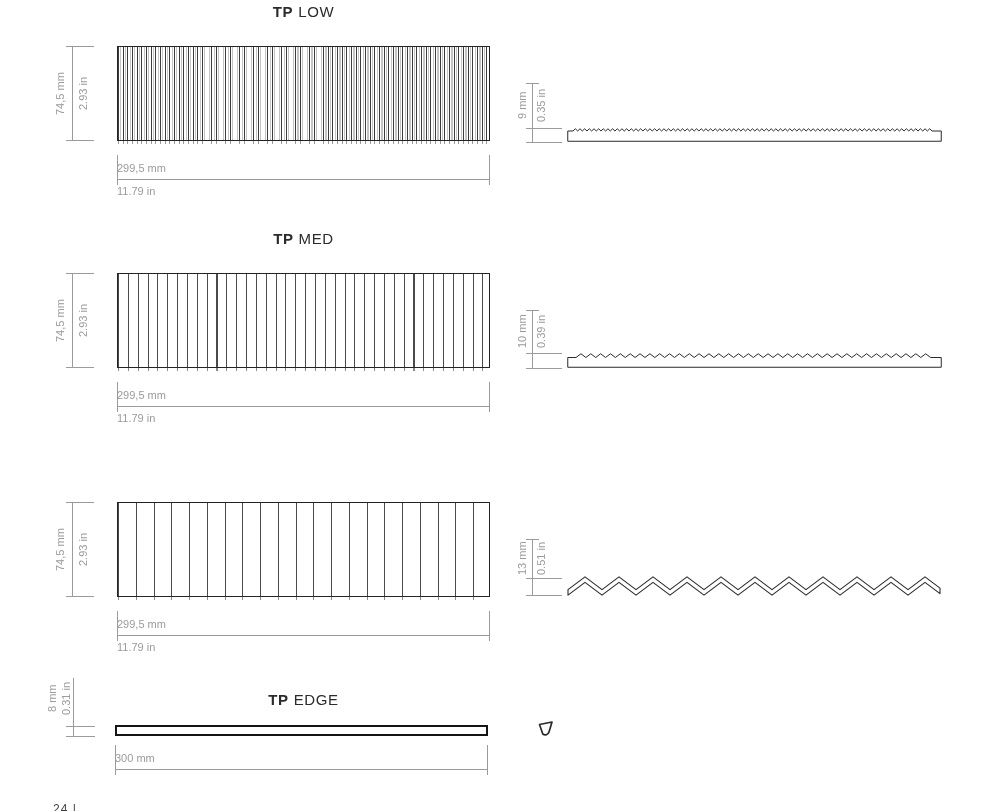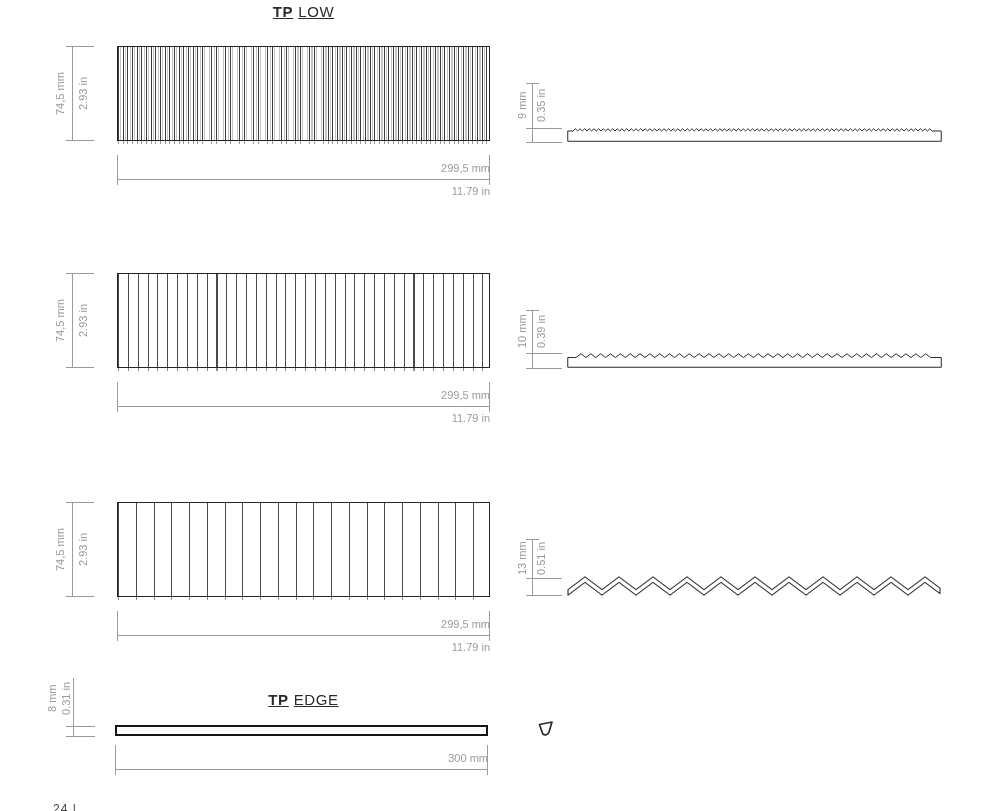--- a/index.html
+++ b/index.html
@@ -1,22 +1,22 @@
 <!DOCTYPE html>
 <html><head>
 <meta charset="utf-8">
 <style>
   html,body{margin:0;padding:0;background:#ffffff;}
   .page{position:relative;width:1000px;height:811px;background:#fff;overflow:hidden;
         font-family:"Liberation Sans",sans-serif;}
-  .title{position:absolute;font-size:15px;letter-spacing:.6px;color:#2b2b2b;text-align:center;line-height:16px;text-decoration:underline;}
+  .title{position:absolute;font-size:15px;letter-spacing:.6px;color:#2b2b2b;text-align:center;line-height:16px;}
   .title .tb{font-weight:bold;}
   .title .tr{margin-left:5px;font-weight:400;}
   .dimtext{position:absolute;font-size:11px;color:#9b9b9b;line-height:13px;}
-  .hctr{text-align:right;}
+  .hctr{text-align:left;}
   .vtext{writing-mode:vertical-rl;transform:rotate(180deg);display:flex;align-items:center;justify-content:center;}
   .hline{position:absolute;height:1px;background:#9b9b9b;}
   .vline{position:absolute;width:1px;background:#9b9b9b;}
   .rect-front{position:absolute;box-sizing:border-box;border:1px solid #242424;background-color:#fff;}
   .pat-low{background-image:repeating-linear-gradient(90deg,#3c3c3c 0px,#3c3c3c 0.9px,#ffffff 0.9px,#ffffff 2.3px,#c4c4c4 2.3px,#c4c4c4 3.5px,#ffffff 3.5px,#ffffff 4.663px);}
   .pat-med{background-image:repeating-linear-gradient(90deg,#4a4a4a 0px,#4a4a4a 1px,#ffffff 1px,#ffffff 9.85px);}
   .pat-up{background-image:repeating-linear-gradient(90deg,#4a4a4a 0px,#4a4a4a 1px,#ffffff 1px,#ffffff 17.76px);}
   .fringe{position:absolute;}
   .fr-low{background-image:repeating-linear-gradient(90deg,#9a9a9a 0px,#9a9a9a 0.9px,transparent 0.9px,transparent 4.663px);}
   .fr-med{background-image:repeating-linear-gradient(90deg,#8a8a8a 0px,#8a8a8a 1px,transparent 1px,transparent 9.85px);}
@@ -52,20 +52,21 @@
   <div class="hline" style="left:526px;top:83px;width:13px"></div>
   <div class="hline" style="left:526px;top:128px;width:36px"></div>
   <div class="hline" style="left:526px;top:142px;width:36px"></div>
   <div class="dimtext vtext" style="left:516px;top:84px;width:13px;height:43px">9 mm</div>
   <div class="dimtext vtext" style="left:535px;top:84px;width:13px;height:43px">0.35 in</div>
 
   <svg class="profile" style="left:567px;top:128px" width="376" height="15">
       <path id="p-low" class="ppath" d="M0.75,13.25 L0.75,3 L6,3 L8.33,0.75 L10.66,3 L12.99,0.75 L15.33,3 L17.66,0.75 L19.99,3 L22.32,0.75 L24.65,3 L26.98,0.75 L29.32,3 L31.65,0.75 L33.98,3 L36.31,0.75 L38.64,3 L40.97,0.75 L43.30,3 L45.64,0.75 L47.97,3 L50.30,0.75 L52.63,3 L54.96,0.75 L57.29,3 L59.62,0.75 L61.96,3 L64.29,0.75 L66.62,3 L68.95,0.75 L71.28,3 L73.61,0.75 L75.94,3 L78.28,0.75 L80.61,3 L82.94,0.75 L85.27,3 L87.60,0.75 L89.93,3 L92.27,0.75 L94.60,3 L96.93,0.75 L99.26,3 L101.59,0.75 L103.92,3 L106.25,0.75 L108.59,3 L110.92,0.75 L113.25,3 L115.58,0.75 L117.91,3 L120.24,0.75 L122.57,3 L124.91,0.75 L127.24,3 L129.57,0.75 L131.90,3 L134.23,0.75 L136.56,3 L138.90,0.75 L141.23,3 L143.56,0.75 L145.89,3 L148.22,0.75 L150.55,3 L152.88,0.75 L155.22,3 L157.55,0.75 L159.88,3 L162.21,0.75 L164.54,3 L166.87,0.75 L169.21,3 L171.54,0.75 L173.87,3 L176.20,0.75 L178.53,3 L180.86,0.75 L183.19,3 L185.53,0.75 L187.86,3 L190.19,0.75 L192.52,3 L194.85,0.75 L197.18,3 L199.51,0.75 L201.85,3 L204.18,0.75 L206.51,3 L208.84,0.75 L211.17,3 L213.50,0.75 L215.84,3 L218.17,0.75 L220.50,3 L222.83,0.75 L225.16,3 L227.49,0.75 L229.82,3 L232.16,0.75 L234.49,3 L236.82,0.75 L239.15,3 L241.48,0.75 L243.81,3 L246.14,0.75 L248.48,3 L250.81,0.75 L253.14,3 L255.47,0.75 L257.80,3 L260.13,0.75 L262.47,3 L264.80,0.75 L267.13,3 L269.46,0.75 L271.79,3 L274.12,0.75 L276.45,3 L278.79,0.75 L281.12,3 L283.45,0.75 L285.78,3 L288.11,0.75 L290.44,3 L292.77,0.75 L295.11,3 L297.44,0.75 L299.77,3 L302.10,0.75 L304.43,3 L306.76,0.75 L309.10,3 L311.43,0.75 L313.76,3 L316.09,0.75 L318.42,3 L320.75,0.75 L323.08,3 L325.42,0.75 L327.75,3 L330.08,0.75 L332.41,3 L334.74,0.75 L337.07,3 L339.40,0.75 L341.74,3 L344.07,0.75 L346.40,3 L348.73,0.75 L351.06,3 L353.39,0.75 L355.73,3 L358.06,0.75 L360.39,3 L362.72,0.75 L365.05,3 L374.25,3 L374.25,13.25 Z"></path>
     </svg>
 
+  <div class="title" style="left:117px;top:231px;width:373px"><span class="tb">TP</span><span class="tr">MED</span></div>
 
   <div class="vline" style="left:72px;top:273px;height:95px"></div>
   <div class="hline" style="left:66px;top:273px;width:28px"></div>
   <div class="hline" style="left:66px;top:367px;width:28px"></div>
   <div class="dimtext vtext" style="left:53px;top:273px;width:14px;height:95px">74,5 mm</div>
   <div class="dimtext vtext" style="left:76px;top:273px;width:14px;height:95px">2.93 in</div>
 
   <div class="rect-front pat-med" style="left:117px;top:273px;width:373px;height:95px"></div>
   <div class="fringe fr-med" style="left:118px;top:368px;width:371px;height:3px"></div>
 

